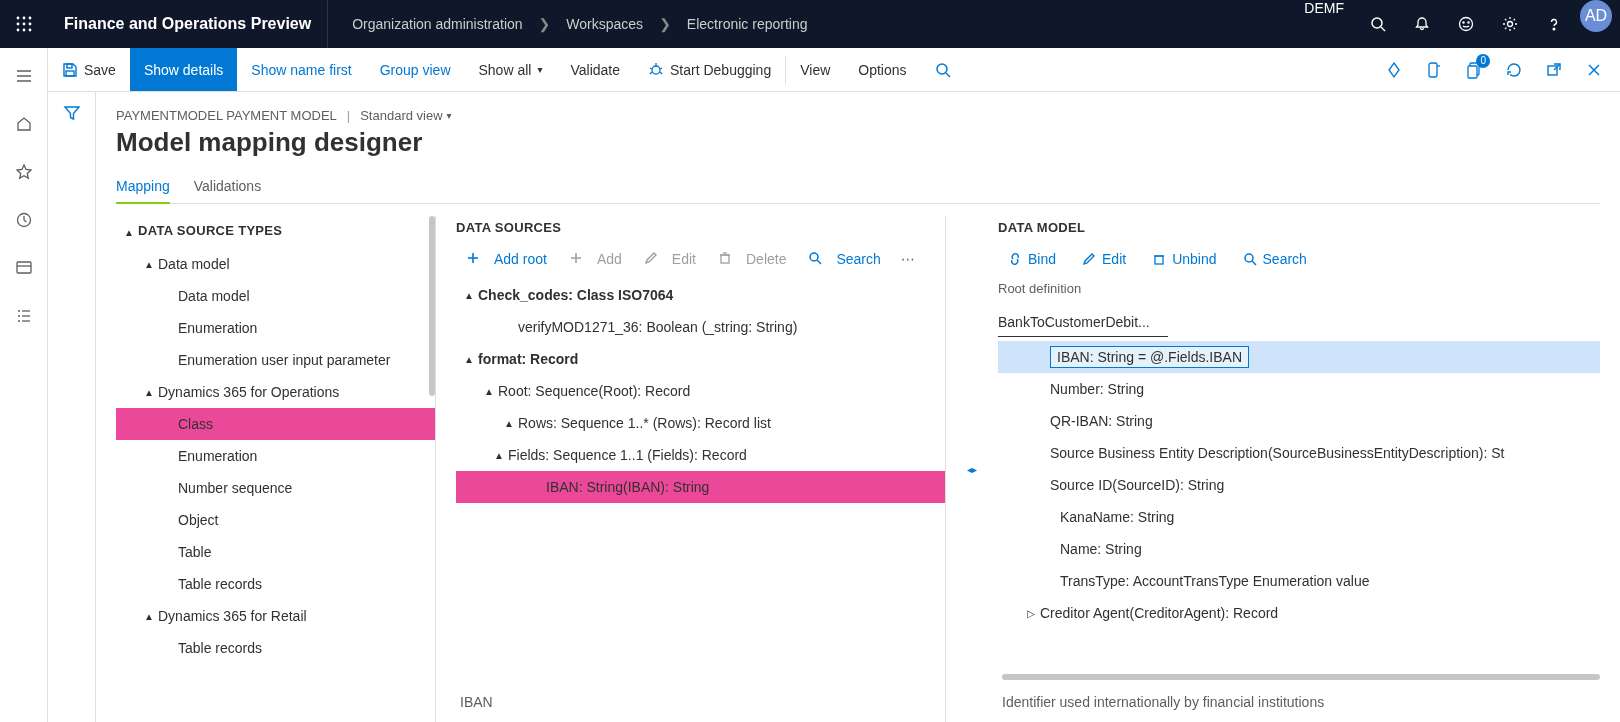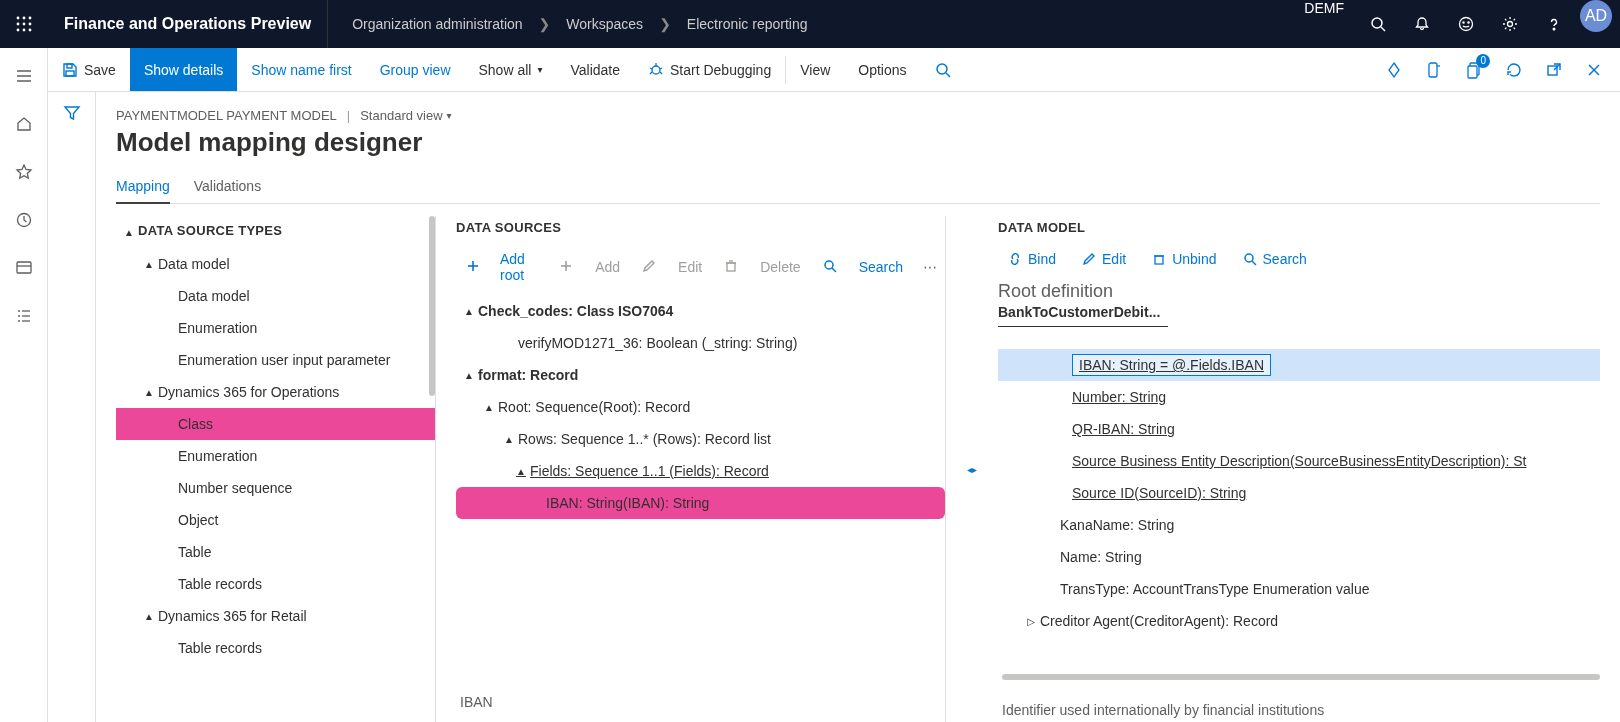--- a/index.html
+++ b/index.html
@@ -44,62 +44,62 @@
   .filter-col .ic { color: #0078d4; cursor: pointer; }
   
   .page-body { flex: 1; display: flex; flex-direction: column; padding: 16px 0 0 20px; min-width: 0; }
   .page-meta { display: flex; align-items: center; gap: 10px; font-size: 13px; color: #605e5c; margin-bottom: 4px; }
   .page-meta .sep { color: #a19f9d; }
   .view-picker { display: flex; align-items: center; gap: 4px; cursor: pointer; }
   .page-title { font-size: 26px; font-weight: 600; margin-bottom: 12px; }
   
   .tabs { display: flex; gap: 24px; border-bottom: 1px solid #e1dfdd; margin-right: 20px; }
   .tab { padding: 8px 0; cursor: pointer; color: #605e5c; }
-  .tab.active { color: #0078d4; border-bottom: 2px solid #404040; margin-bottom: -1px; }
+  .tab.active { color: #0078d4; border-bottom: 2px solid #84cc16; margin-bottom: -1px; }
   
   .panels { flex: 1; display: flex; gap: 20px; min-height: 0; padding-top: 12px; }
   
   
   .panel { display: flex; flex-direction: column; min-height: 0; }
   .panel1 { width: 320px; border-right: 1px solid #e1dfdd; }
   .panel-head { font-size: 13px; font-weight: 700; color: #323130; padding: 4px 0 8px 0; letter-spacing: .3px; }
   .tree { flex: 1; overflow-y: auto; font-size: 14px; }
   .tree-row { display: flex; align-items: center; height: 32px; cursor: pointer; padding-right: 8px; }
   .tree-row.sel { background: #ec4899; }
   .tree-caret { width: 18px; text-align: center; color: #323130; font-size: 10px; }
   .tree-label { white-space: nowrap; }
   .indent-0 { padding-left: 4px; }
   .indent-1 { padding-left: 24px; }
   .indent-2 { padding-left: 44px; }
-  .indent-3 { padding-left: 56px; text-decoration: underline; }
-  .indent-4 { padding-left: 72px; border-radius: 6px; }
+  .indent-3 { padding-left: 34px; }
+  .indent-4 { padding-left: 72px; }
   .panel1 .tree { position: relative; }
   .scroll-thumb { position: absolute; right: 0; top: 0; width: 6px; height: 180px; background: #c8c6c4; border-radius: 3px; }
   
   
   .panel2 { width: 490px; border-right: 1px solid #e1dfdd; position: relative; }
   .ds-toolbar { display: flex; align-items: center; gap: 2px; padding: 4px 0 8px 0; }
-  .ds-btn { display: flex; align-items: center; gap: 20px; padding: 4px 10px; cursor: pointer; color: #0078d4; }
+  .ds-btn { display: flex; align-items: center; gap: 12px; padding: 4px 10px; cursor: pointer; color: #0078d4; }
   .ds-btn.disabled { color: #a19f9d; cursor: default; }
   .ds-btn .ic { width: 16px; height: 16px; display: inline-flex; }
   .ds-more { color: #605e5c; padding: 4px 8px; cursor: pointer; }
   .tree2 .tree-row b { font-weight: 600; }
   .selected-label { position: absolute; bottom: 12px; left: 4px; font-size: 14px; color: #605e5c; }
 
   .splitter { width: 12px; display: flex; align-items: center; justify-content: center; color: #0078d4; cursor: col-resize; font-size: 10px; }
 
   
   .panel3 { flex: 1; min-width: 0; padding-right: 20px; position: relative; }
   .dm-toolbar { display: flex; align-items: center; gap: 6px; padding: 4px 0 10px 0; }
   .dm-btn { display: flex; align-items: center; gap: 6px; padding: 4px 10px; cursor: pointer; color: #0078d4; }
-  .root-def-label { font-size: 18px; color: #605e5c; margin-bottom: 0; }
-  .root-def-val { font-size: 14px; padding: 2px 0 6px 0; border-bottom: 1px solid #323130; width: 170px; margin-bottom: 22px; font-weight: bold; }
+  .root-def-label { font-size: 13px; color: #605e5c; margin-bottom: 16px; }
+  .root-def-val { font-size: 14px; padding: 2px 0 6px 0; border-bottom: 1px solid #323130; width: 170px; margin-bottom: 4px; }
   .tree3 .tree-row.highlight { background: #cfe4fa; }
   .iban-box { border: 1px solid #0078d4; padding: 2px 6px; background: #e5f1fb; }
-  .desc-text { position: absolute; bottom: 4px; left: 4px; font-size: 14px; color: #605e5c; }
+  .desc-text { position: absolute; bottom: 12px; left: 4px; font-size: 14px; color: #605e5c; }
   .hscroll { position: absolute; bottom: 42px; left: 4px; right: 20px; height: 6px; background: #c8c6c4; border-radius: 3px; }
 
   svg { display: block; }
 </style>
 </head>
 <body>
 
 <div class="top-header">
   <div class="waffle">
     <svg width="16" height="16" viewBox="0 0 16 16">

